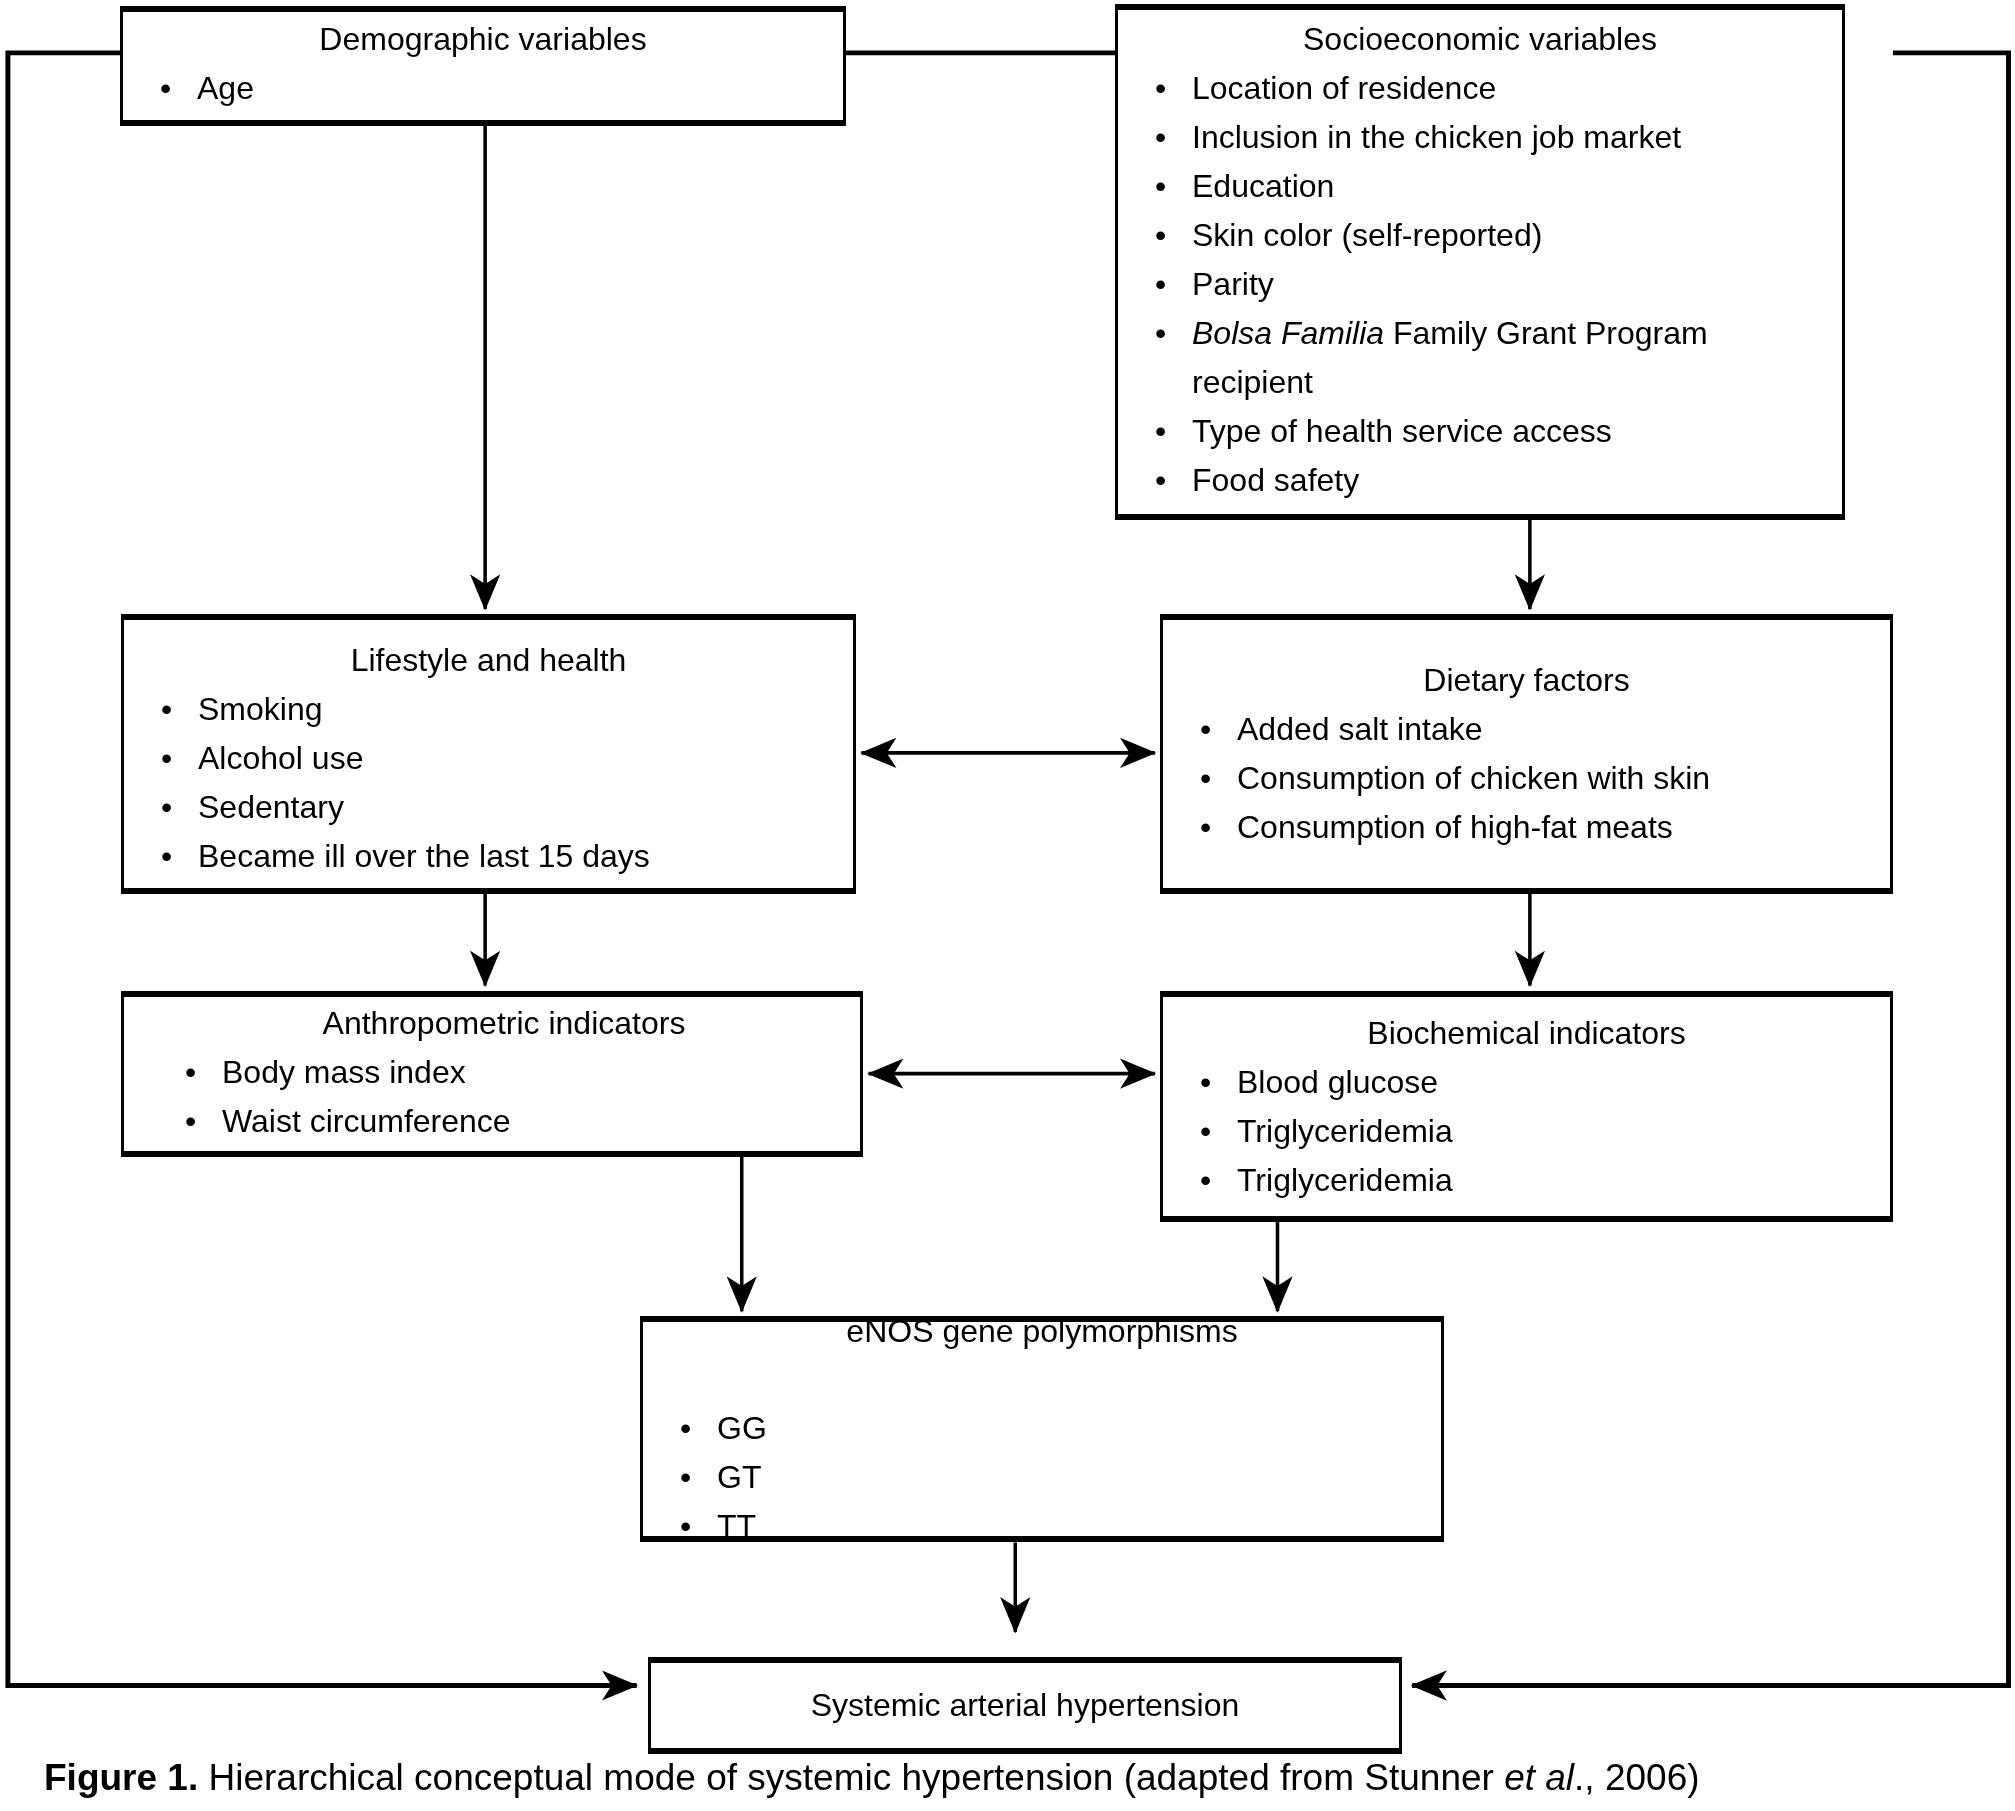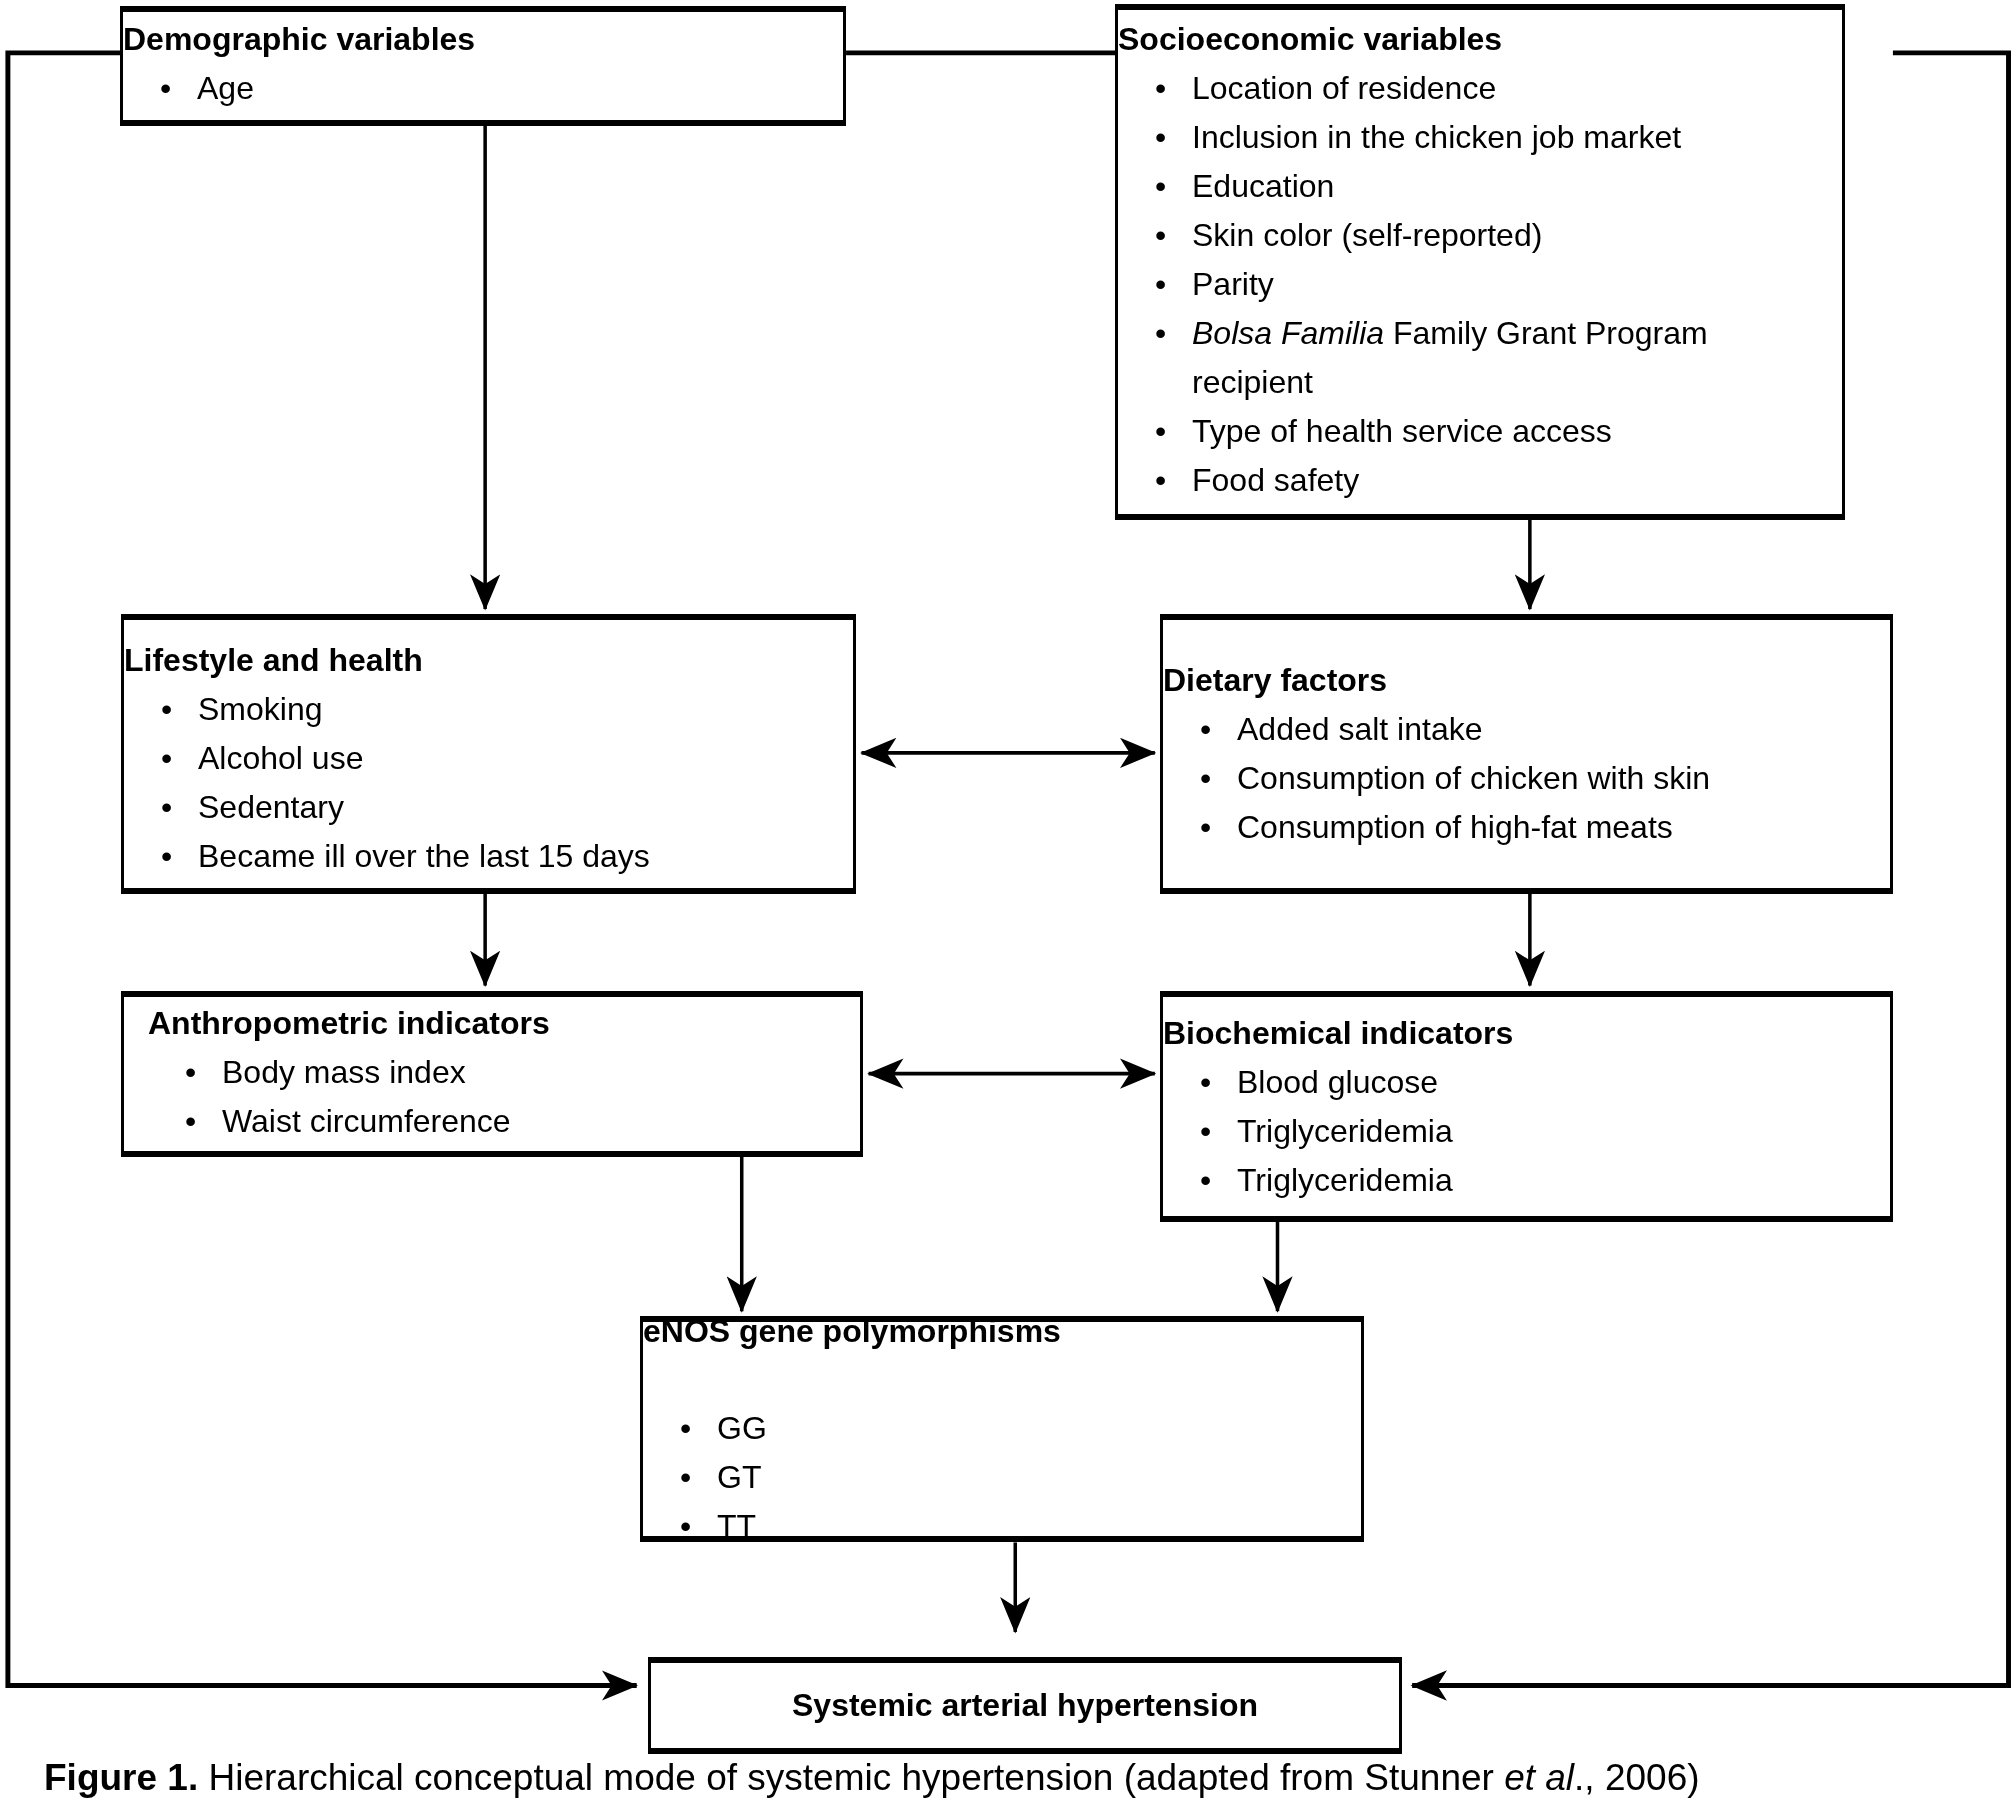--- a/index.html
+++ b/index.html
@@ -33,25 +33,24 @@
     box-sizing: border-box;
     background: #ffffff;
     border: 3.5px solid #000000;
     border-top-width: 6.3px;
     border-bottom-width: 6.3px;
     display: flex;
     flex-direction: column;
   }
   .box.v-center { justify-content: center; }
   .box-title {
-    text-align: left;
+    text-align: center;
     font-size: 32px;
     line-height: 49px;
     white-space: nowrap;
-    font-weight: bold;
   }
   ul.items {
     list-style: none;
     margin: 0;
     padding: 0 11.3px 0 37px;
   }
   ul.items li {
     font-size: 32px;
     line-height: 49px;
     padding-left: 37px;
@@ -66,21 +65,21 @@
   .italic { font-style: italic; }
   .bold { font-weight: bold; }
 
   
   #box-demographic    { left: 120px;  top: 5.6px;    width: 726px; height: 120px; padding-top: 3.5px;  }
   #box-socioeconomic  { left: 1115px; top: 3.5px;    width: 730px; height: 516px; padding-top: 5.6px;  }
   #box-lifestyle      { left: 121px;  top: 614px;  width: 735px; height: 280px; padding-top: 15.5px; }
   #box-dietary        { left: 1160px; top: 614px;  width: 733px; height: 280px; }
   #box-anthropometric { left: 121px;  top: 991px; width: 742px; height: 166px; padding-top: 2.1px; padding-left: 24px;  }
   #box-biochemical    { left: 1160px; top: 991px; width: 733px; height: 231px; }
-  #box-enos           { left: 640px;  top: 1316px; width: 724px; height: 226px; gap: 48px; }
+  #box-enos           { left: 640px;  top: 1316px; width: 804px; height: 226px; gap: 48px; }
   #box-outcome        { left: 648px;  top: 1637px; width: 754px; height: 97px; align-items: center; margin-top: 20px; }
   #box-outcome .box-title { font-size: 32px; }
 
   .caption {
     position: absolute;
     left: 44px;
     top: 1754px;
     font-size: 37px;
     line-height: 47px;
     white-space: nowrap;

